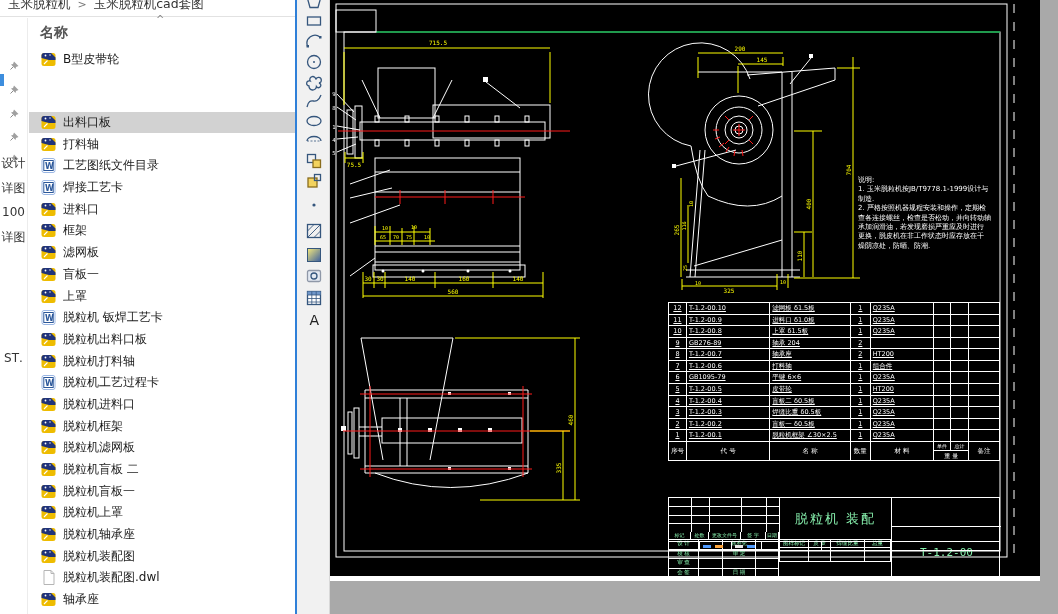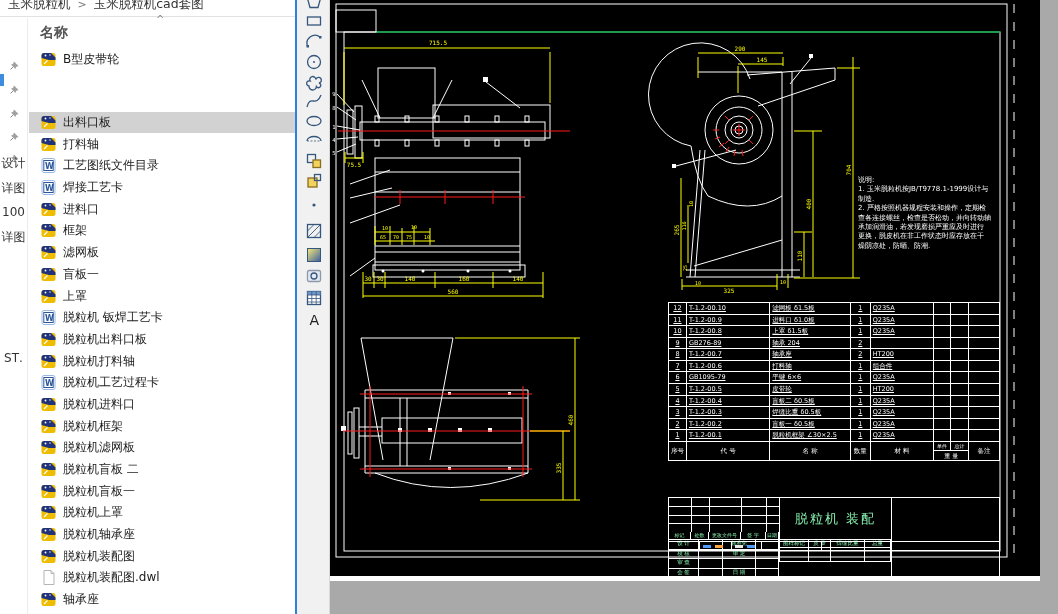--- a/index.html
+++ b/index.html
@@ -880,20 +880,21 @@
     <div class="cell" style="left:110px;top:42px;width:30px;height:8px;border-left:1px solid #fff;">图样标记</div>
     <div class="cell" style="left:140px;top:42px;width:22px;height:8px;">质 量</div>
     <div class="cell" style="left:162px;top:42px;width:34px;height:8px;">焊缝比重</div>
     <div class="cell" style="left:196px;top:42px;width:26px;height:8px;">总重</div>
     <div class="cell" style="left:110px;top:50px;width:30px;height:14px;border-left:1px solid #fff;"></div>
     <div class="cell" style="left:140px;top:50px;width:22px;height:14px;"></div>
     <div class="cell" style="left:162px;top:50px;width:34px;height:14px;"></div>
     <div class="cell" style="left:196px;top:50px;width:26px;height:14px;"></div>
 
     <div class="gline" style="left:222px;top:0;width:1px;height:80px;"></div>
+    <div id="tb-no" class="abs">T-1.2-00</div>
   </div>
 
   
   <div id="band" class="abs">
     <div class="v" style="left:30px;"></div>
       <div class="v" style="left:62px;"></div>
     <div class="v" style="left:92px;"></div>
       <div class="v" style="left:152px;"></div>
     <div class="cdash" style="left:34px;background:#4f9bff;"></div>
     <div class="cdash" style="left:46px;background:#ffa73f;"></div>

